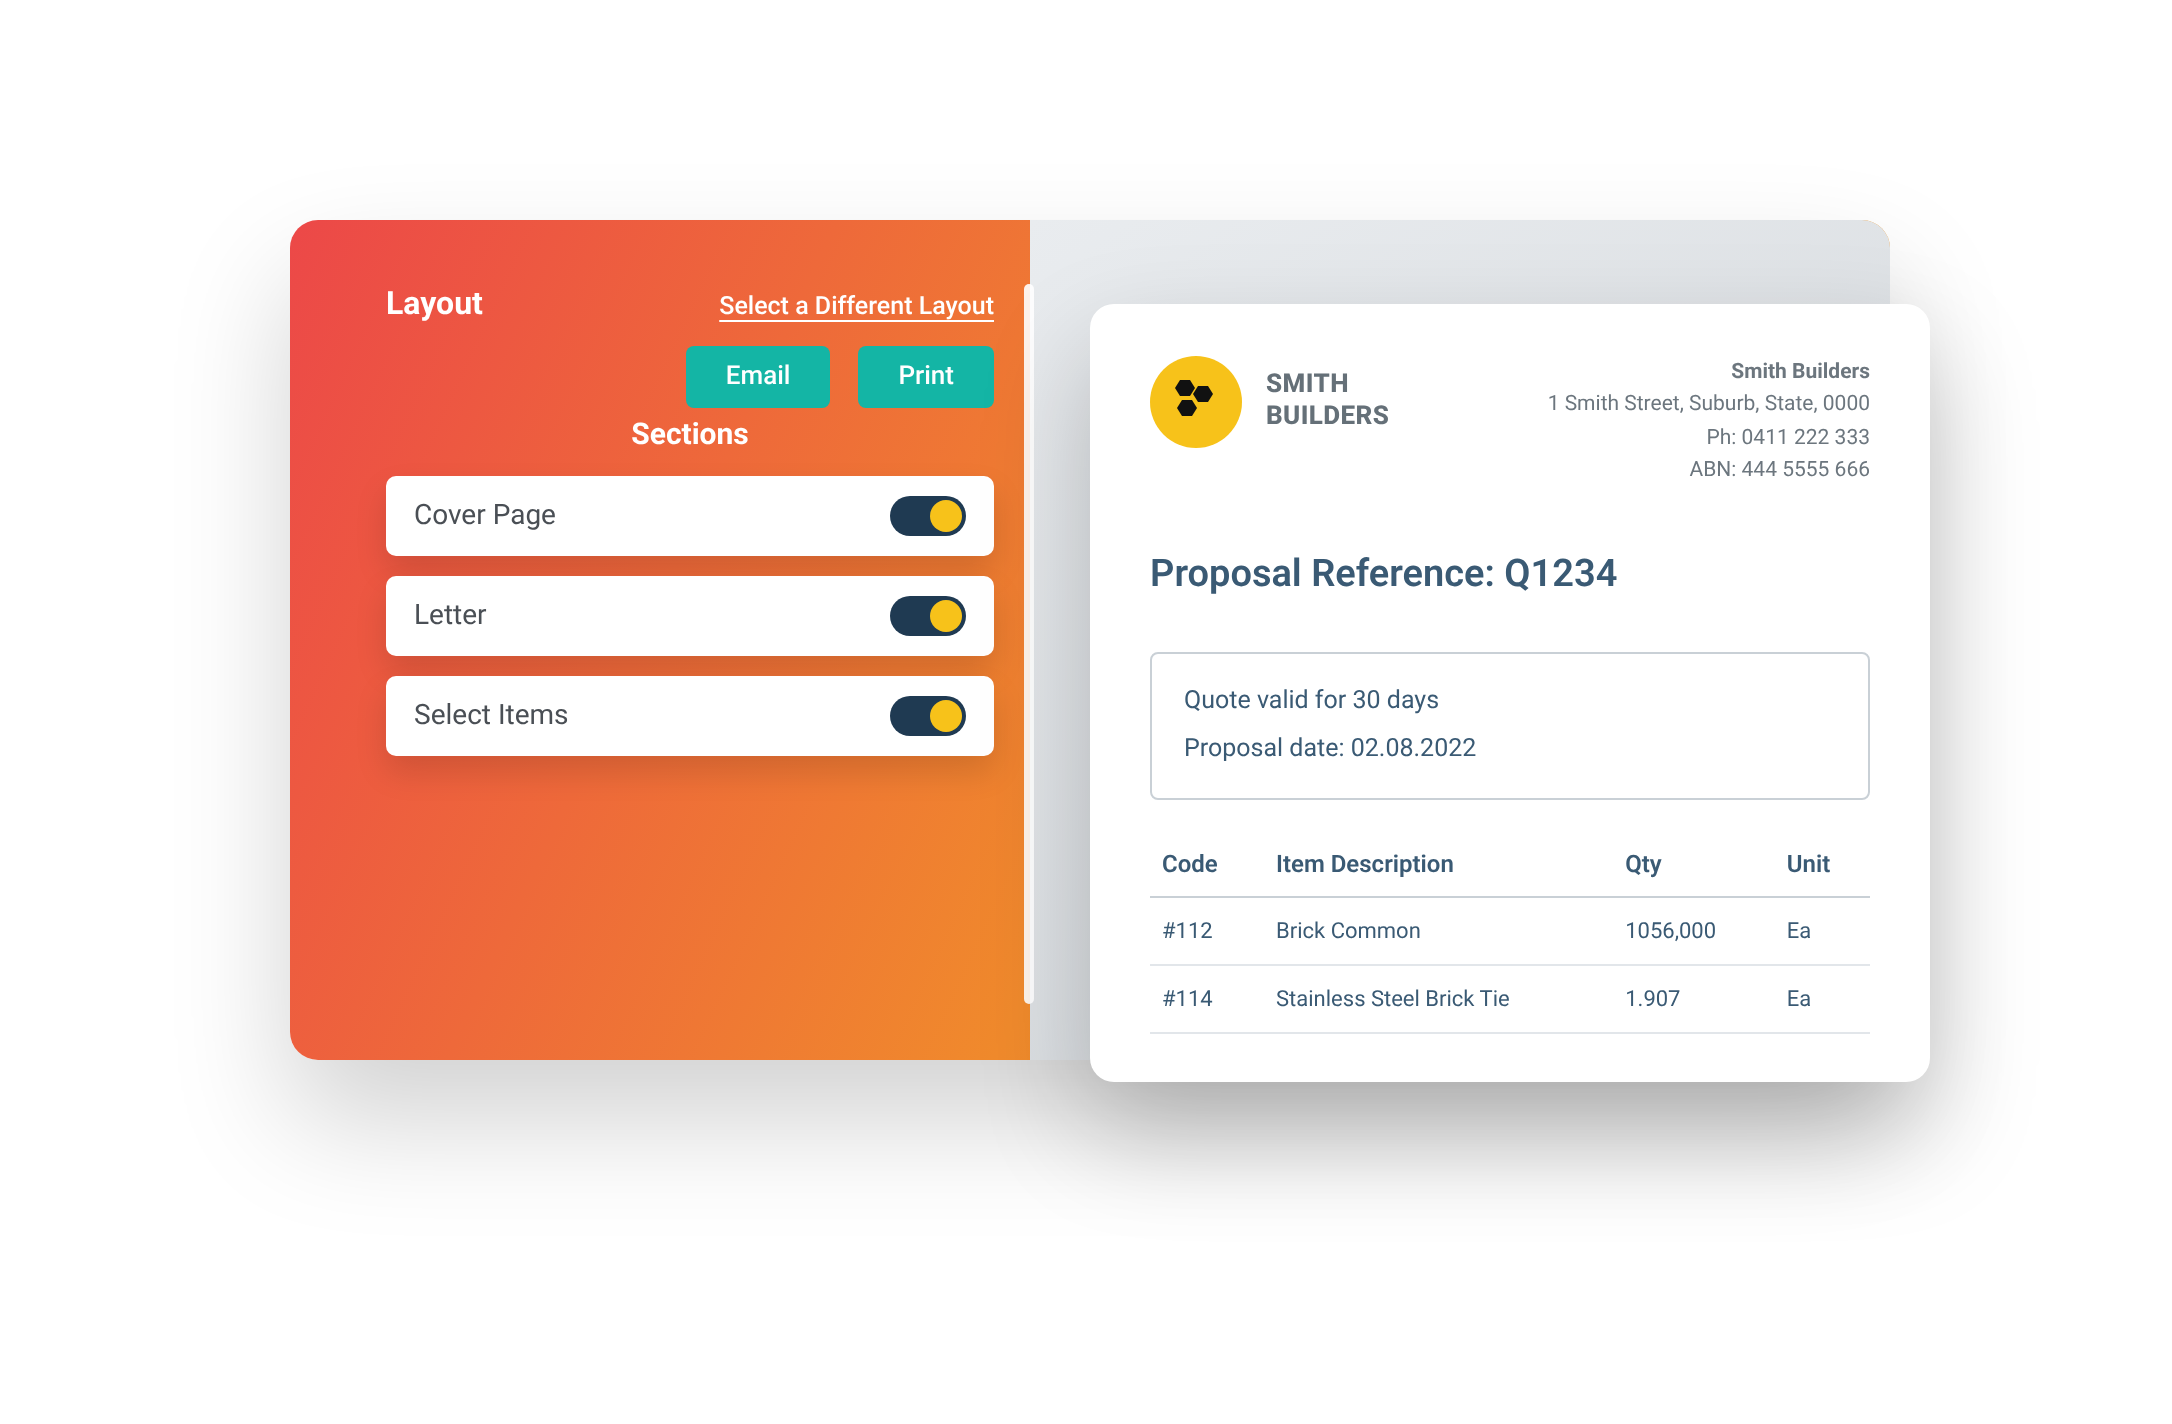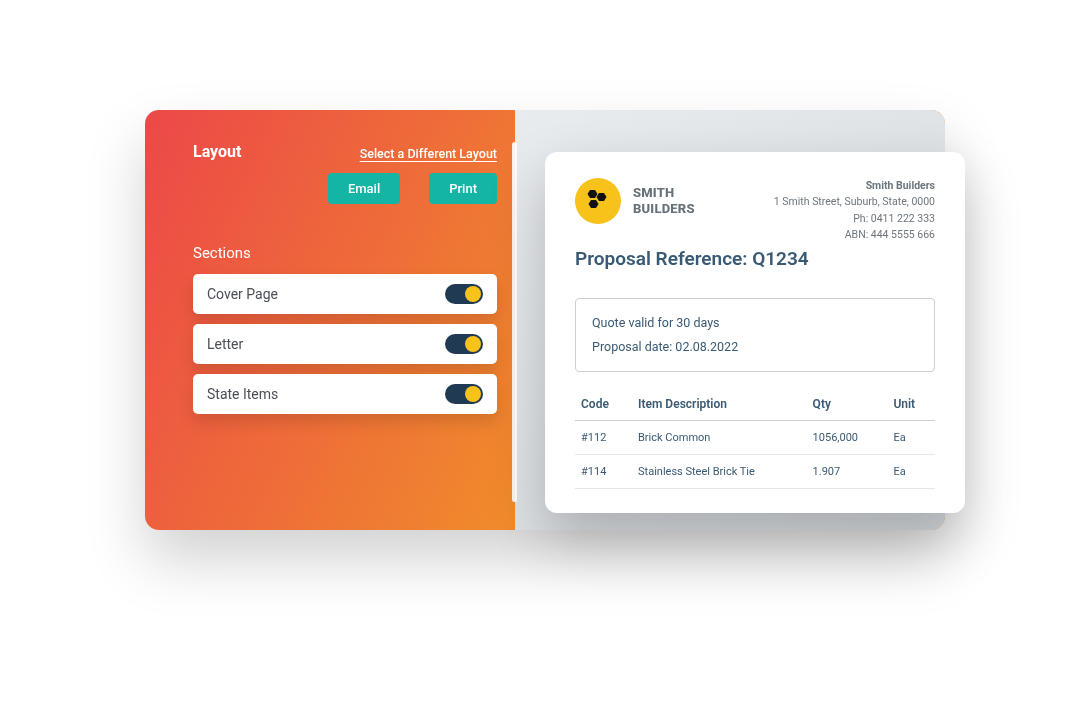--- a/index.html
+++ b/index.html
@@ -71,39 +71,40 @@
     width: 20px; height: 20px;
     border-radius: 50%;
     border: 2px solid #1abc9c;
     display: flex; align-items: center; justify-content: center;
   }
   .check-circle svg { width: 10px; height: 10px; }
   .cfg-input-text { color: #4a4f55; font-size: 14px; }
 
   .cfg-actions {
     display: flex;
-    gap: 29px;
+    gap: 14px;
     justify-content: flex-end;
-    margin-bottom: 40px;
+    margin-bottom: 4px;
     padding-right: 0;
   }
   .btn {
     background: #14b5a5;
     color: #fff;
     font-size: 13px;
     padding: 8px 20px;
     border-radius: 4px;
     cursor: pointer;
     font-weight: 500;
   }
 
   .cfg-sub {
     font-size: 15px;
-    font-weight: 400;
+    font-weight: 700;
     margin-bottom: 12px;
+    text-align: center;
   }
 
   .section-row {
     background: #fff;
     border-radius: 5px;
     padding: 10px 14px;
     display: flex;
     align-items: center;
     justify-content: space-between;
     color: #4a4f55;
@@ -153,21 +154,21 @@
     background: #fff;
     border-radius: 12px;
     box-shadow: 0 25px 55px rgba(0,0,0,0.22);
     padding: 26px 30px 24px 30px;
   }
 
   .doc-head {
     display: flex;
     justify-content: space-between;
     align-items: flex-start;
-    margin-bottom: 4px;
+    margin-bottom: 32px;
     gap: 32px;
   }
   .brand {
     display: flex;
     align-items: center;
     gap: 12px;
   }
   .logo {
     width: 46px; height: 46px;
     border-radius: 50%;
@@ -257,21 +258,21 @@
             <span class="knob"></span>
           </span>
       </div>
       <div class="section-row">
         <span>Letter</span>
         <span class="toggle on">
             <span class="knob"></span>
           </span>
       </div>
       <div class="section-row">
-        <span>State Items</span>
+        <span>Select Items</span>
         <span class="toggle on">
             <span class="knob"></span>
           </span>
       </div>
 
       <div class="cfg-scroll"></div>
     </div>
   </div>
 
   <div class="doc">

